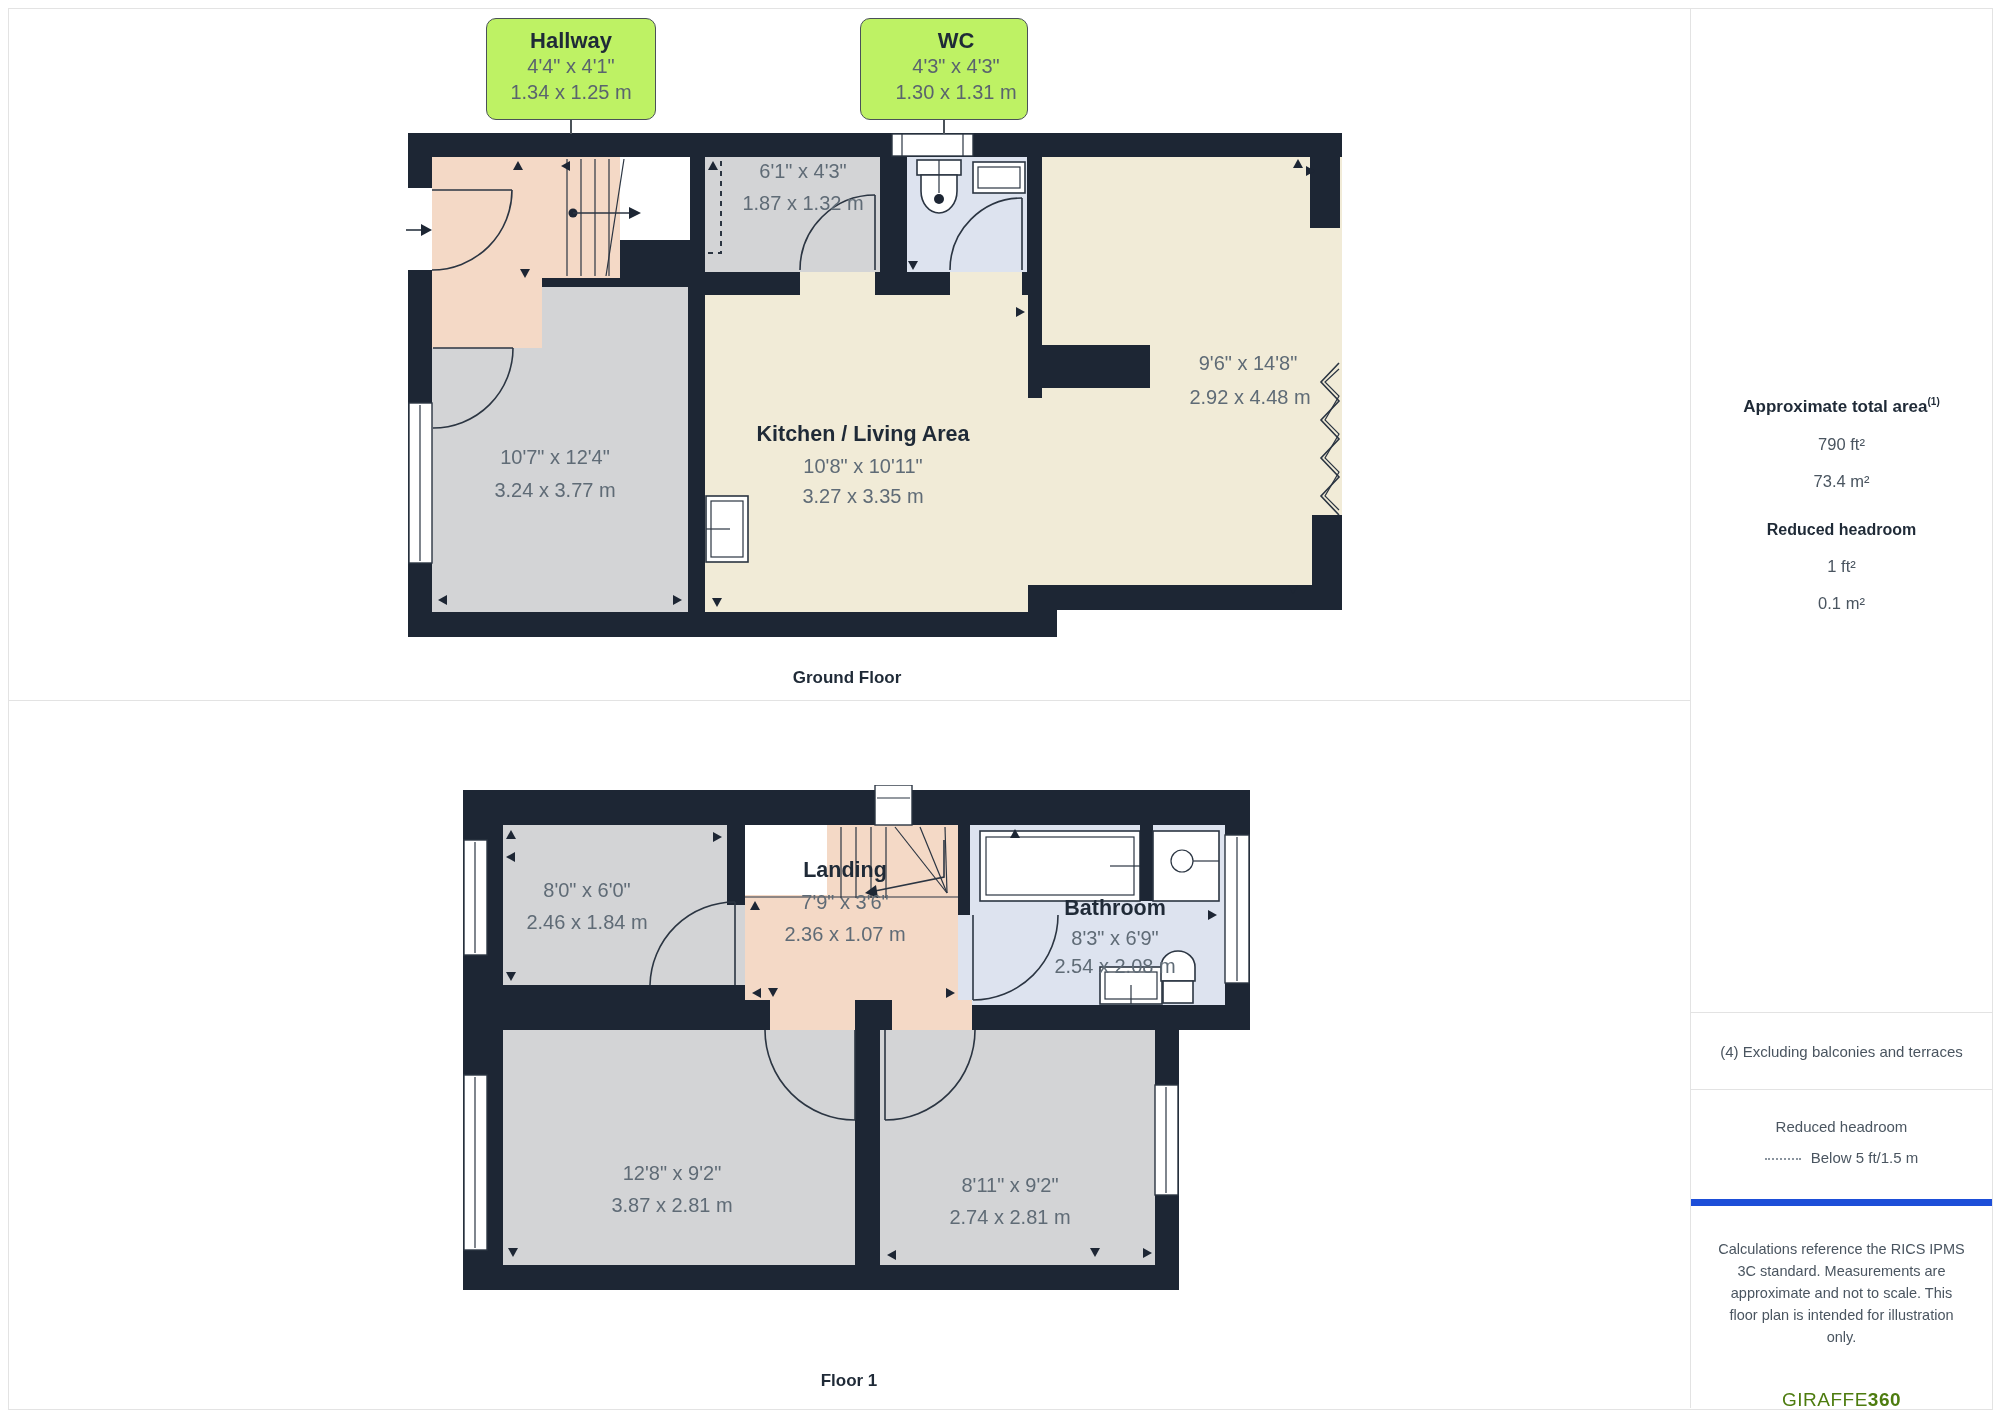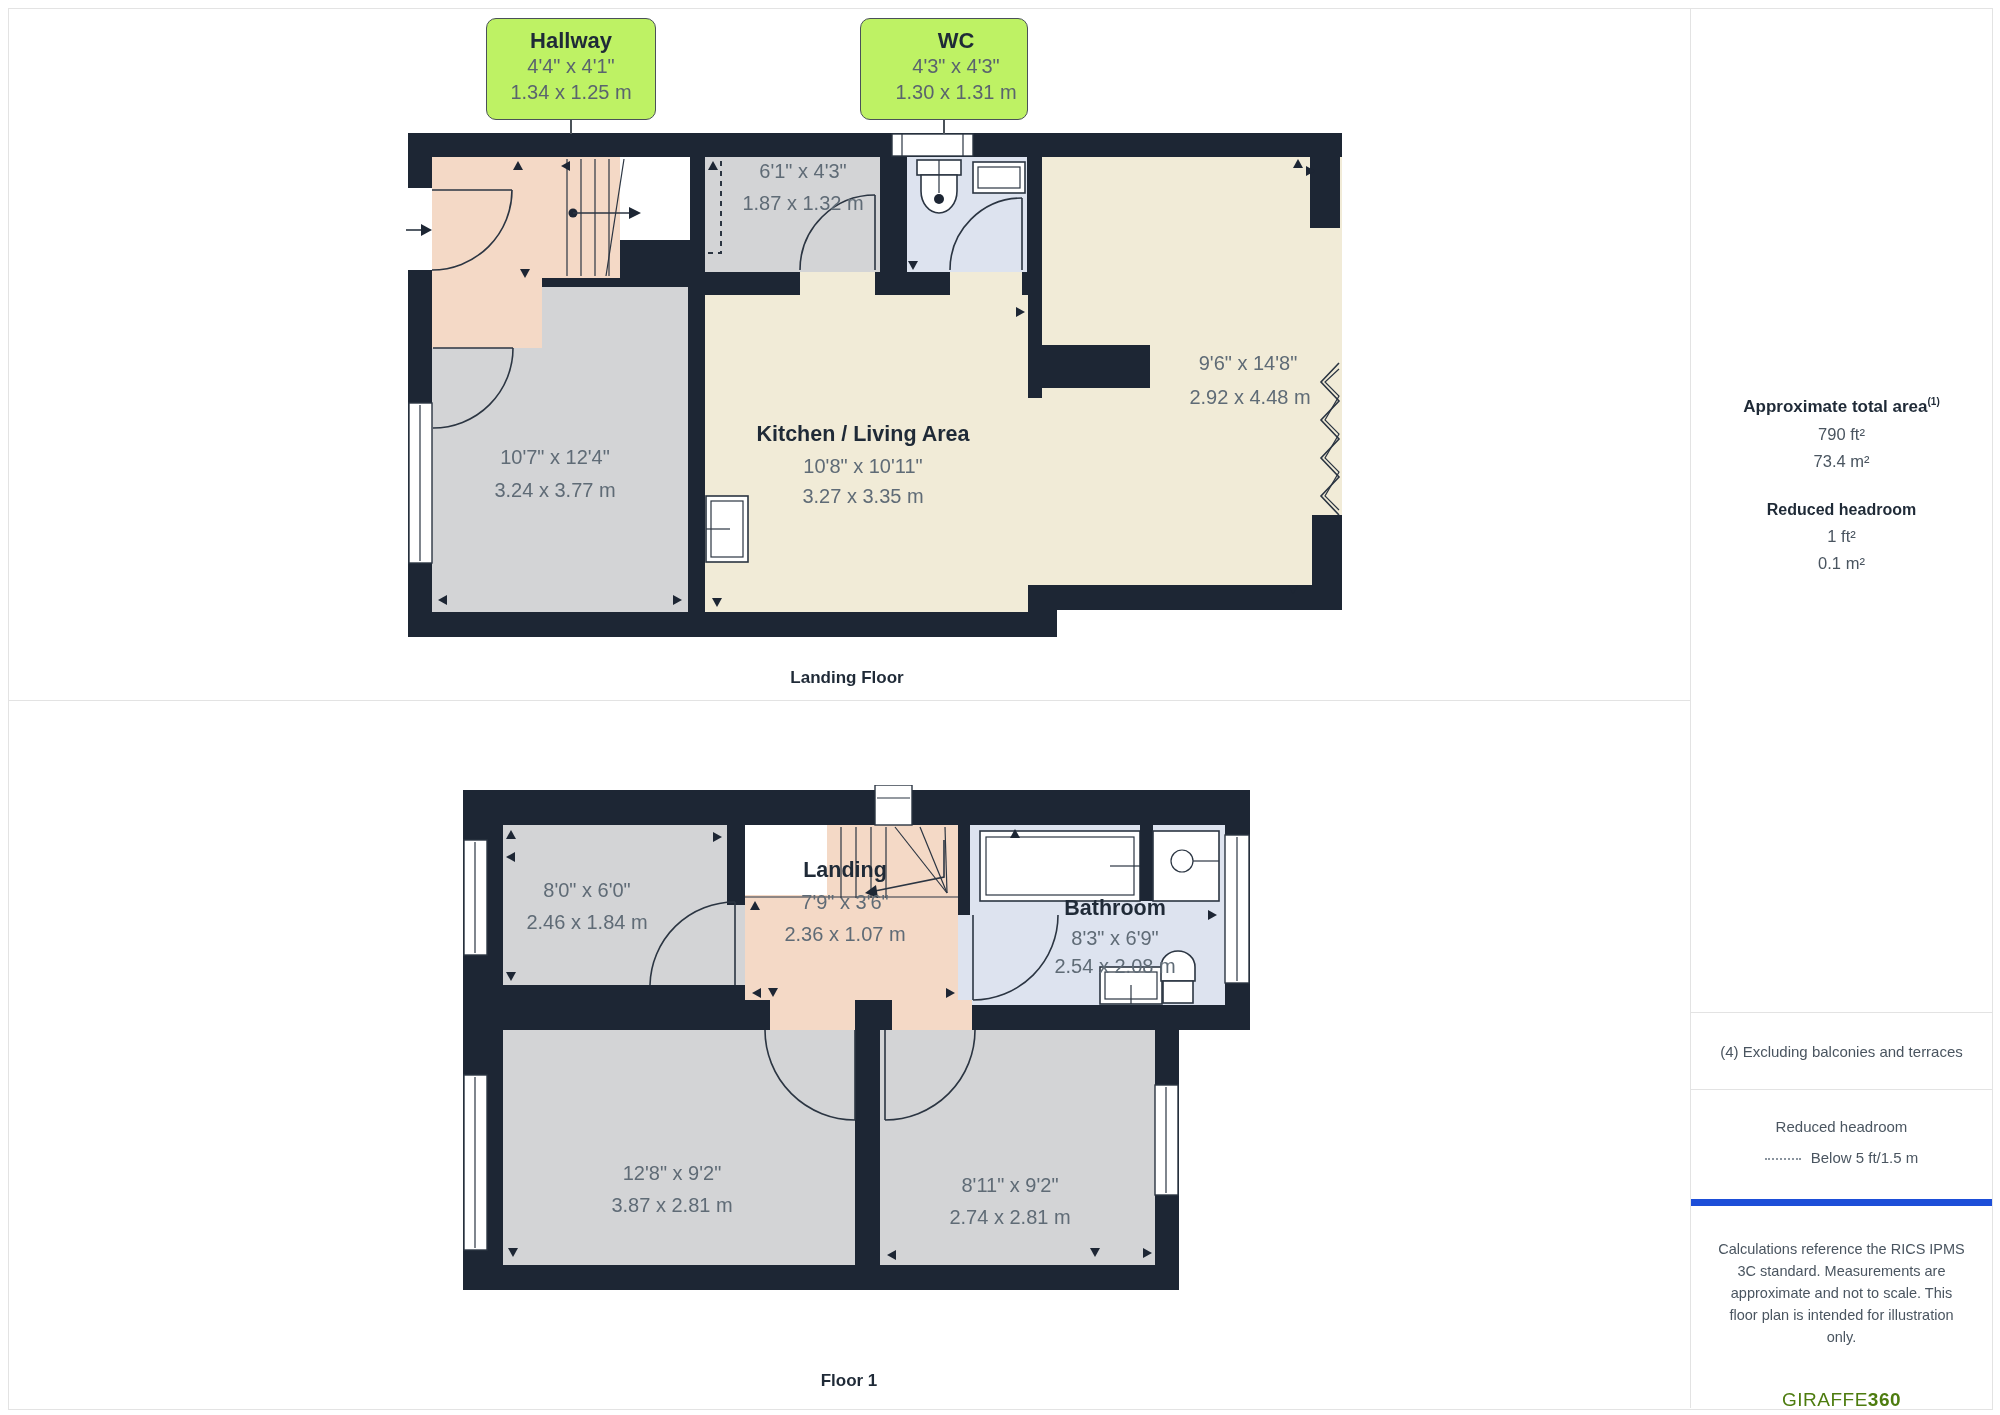--- a/index.html
+++ b/index.html
@@ -9,21 +9,21 @@
   .floor-label{position:absolute;width:260px;text-align:center;font-weight:bold;font-size:17px;color:#1f2a37;}
   .callout{position:absolute;background:#bef264;border:1.5px solid #4a5158;border-radius:10px;text-align:center;padding-top:9px;box-sizing:border-box;z-index:3;}
   .callout .t{font-size:22px;font-weight:bold;color:#1f2a37;line-height:1.15;}
   .callout .d{font-size:20px;color:#5a646e;line-height:1.3;}
   .leader{position:absolute;width:2px;background:#4a5158;z-index:2;}
   .sidebar{position:absolute;left:1690px;top:8px;width:302px;height:1400px;border-left:1px solid #e3e3e3;box-sizing:border-box;}
   .sb-sec{position:absolute;left:0;width:100%;box-sizing:border-box;text-align:center;color:#4a5560;}
   .sb1{top:0;height:1004px;padding-top:388px;}
   .sb1 .h{font-size:17px;font-weight:bold;color:#1f2a37;}
   .sb1 .h sup{font-size:10px;}
-  .sb1 .v{font-size:16.5px;margin-top:8px;}
+  .sb1 .v{font-size:16.5px;margin-top:18px;}
   .sb1 .h2{font-size:16px;font-weight:bold;color:#1f2a37;margin-top:30px;}
   .sb2{top:1004px;height:77px;border-top:1px solid #e3e3e3;line-height:77px;font-size:15px;}
   .sb3{top:1081px;height:110px;border-top:1px solid #e3e3e3;padding-top:28px;font-size:15px;}
   .sb3 .legend-row{margin-top:14px;}
   .dash{display:inline-block;width:36px;border-top:2px dotted #8a949e;vertical-align:middle;margin-right:10px;}
   .sb4{top:1191px;height:209px;border-top:7px solid #1d4ed8;padding:32px 24px 0 24px;font-size:14.5px;line-height:1.52;}
   .brand{margin-top:38px;font-size:19px;color:#4d7c0f;letter-spacing:.5px;}
   .brand b{font-weight:bold;}
   
   svg{position:absolute;}
@@ -176,21 +176,21 @@
 </div>
 <div class="leader" style="left:570px;top:120px;height:14px;"></div>
 
 <div class="callout" style="left:860px;top:18px;width:168px;height:102px;padding-left:24px;">
   <div class="t">WC</div>
   <div class="d">4'3" x 4'3"</div>
   <div class="d">1.30 x 1.31 m</div>
 </div>
 <div class="leader" style="left:943px;top:120px;height:14px;"></div>
 
-<div class="floor-label" style="left:717px;top:668px;">Landing Floor</div>
+<div class="floor-label" style="left:717px;top:668px;">Ground Floor</div>
 
 <svg style="left:455px;top:785px;" width="800" height="515" viewBox="0 0 800 515">
   <rect class="wall" x="8" y="5" width="787" height="500"></rect>
   <rect class="white" x="724" y="245" width="71" height="260"></rect>
 
   <rect class="gray" x="48" y="40" width="224" height="160"></rect>
   <rect class="gray" x="272" y="120" width="18" height="80"></rect>
   <rect class="pink" x="290" y="40" width="213" height="175"></rect>
   <rect class="white" x="290" y="40" width="82" height="70"></rect>
   <rect class="blue" x="515" y="40" width="255" height="180"></rect>

